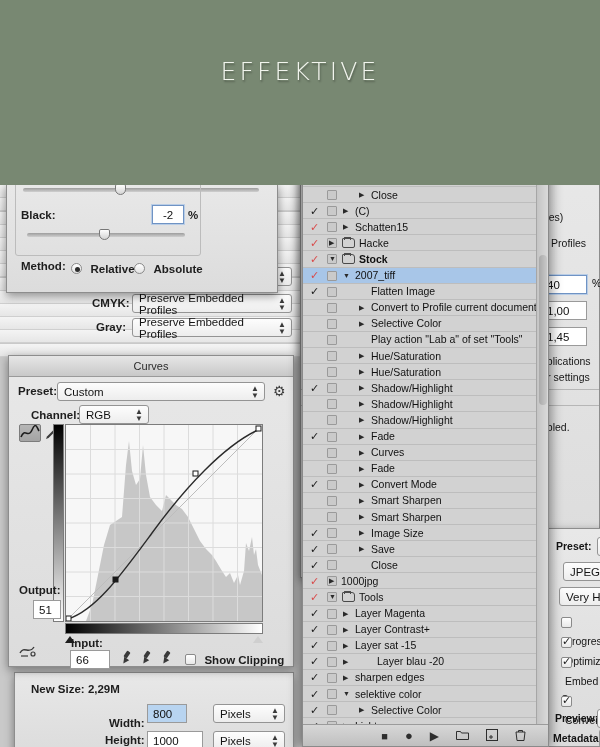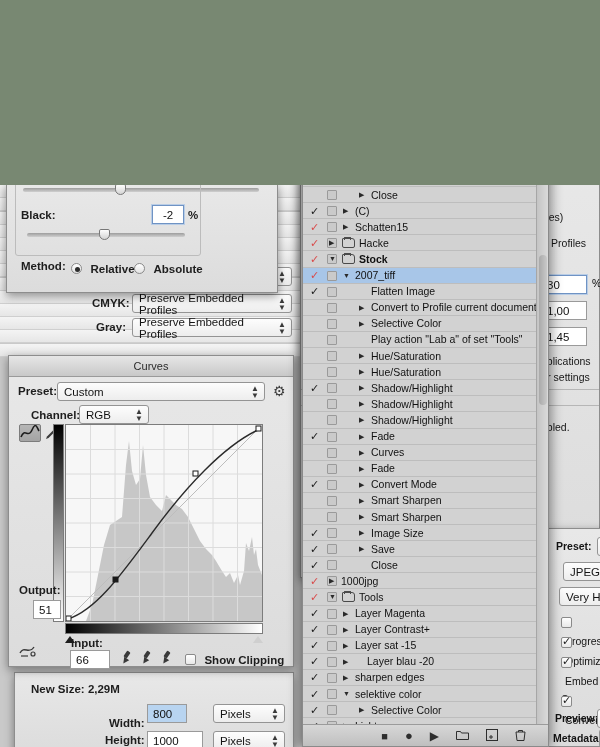--- a/index.html
+++ b/index.html
@@ -217,21 +217,21 @@
     </div>
 
   <div class="panel" id="colorset">
     <div style="position:absolute;left:240px;top:26px;font-size:10.5px;color:#161616">in</div>
     <div style="position:absolute;left:236px;top:52px;font-size:10.5px;color:#161616">ages)</div>
     <div style="position:absolute;left:232px;top:78px;font-size:10.5px;color:#161616">red Profiles</div>
     <div style="position:absolute;left:240px;top:196px;font-size:10.5px;color:#161616">pplications</div>
     <div style="position:absolute;left:238px;top:212px;font-size:10.5px;color:#161616">lor settings</div>
     <div style="position:absolute;left:240px;top:262px;font-size:10.5px;color:#161616">abled.</div>
 
-    <div class="textfield focus" style="position:absolute;left:240px;top:116px;width:46px">30</div>
+    <div class="textfield focus" style="position:absolute;left:240px;top:116px;width:46px">40</div>
     <div style="position:absolute;left:291px;top:118px;font-size:10.5px">%</div>
     <div class="textfield" style="position:absolute;left:240px;top:142px;width:46px">1,00</div>
     <div class="textfield" style="position:absolute;left:240px;top:168px;width:46px">1,45</div>
 
     <div style="position:absolute;left:0;right:0;top:230px;height:1px;background:#b6b6b6"></div>
     <div style="position:absolute;left:0;right:0;top:246px;height:1px;background:#b6b6b6"></div>
 
     <div style="position:absolute;left:-218px;top:116px;width:120px;text-align:right" class="lbl bold">CMYK:</div>
   </div>
 
@@ -628,21 +628,21 @@
         <div class="arow">
           <span class="c-tog k">✓</span>
           <span class="box"></span>
           <span class="tri" style="left: 40px;">▶</span>
           <span class="t" style="left: 52px;">Layer sat -15</span>
         </div>
         <div class="arow">
           <span class="c-tog k">✓</span>
           <span class="box"></span>
           <span class="tri" style="left: 40px;">▶</span>
-          <span class="t" style="left: 64px;">Layer blau -20</span>
+          <span class="t" style="left: 40px; padding-left: 34px;">Layer blau -20</span>
         </div>
         <div class="arow">
           <span class="c-tog k">✓</span>
           <span class="box"></span>
           <span class="tri" style="left: 40px;">▶</span>
           <span class="t" style="left: 52px;">sharpen edges</span>
         </div>
         <div class="arow">
           <span class="c-tog k">✓</span>
           <span class="box"></span>
@@ -688,15 +688,16 @@
       </i>
       <i>
         <svg width="11" height="12" viewBox="0 0 11 12">
             <path d="M1 3 h9 l-1 8.5 h-7 z M3.5 3 V1.5 h4 V3" fill="none" stroke="#2e2e2e" stroke-width="1"></path>
           </svg>
       </i>
     </div>
   </div>
 
   <div id="banner">
+    <div class="l1">EFFEKTIVE</div>
   </div>
 
 </div>
 
 </body></html>

